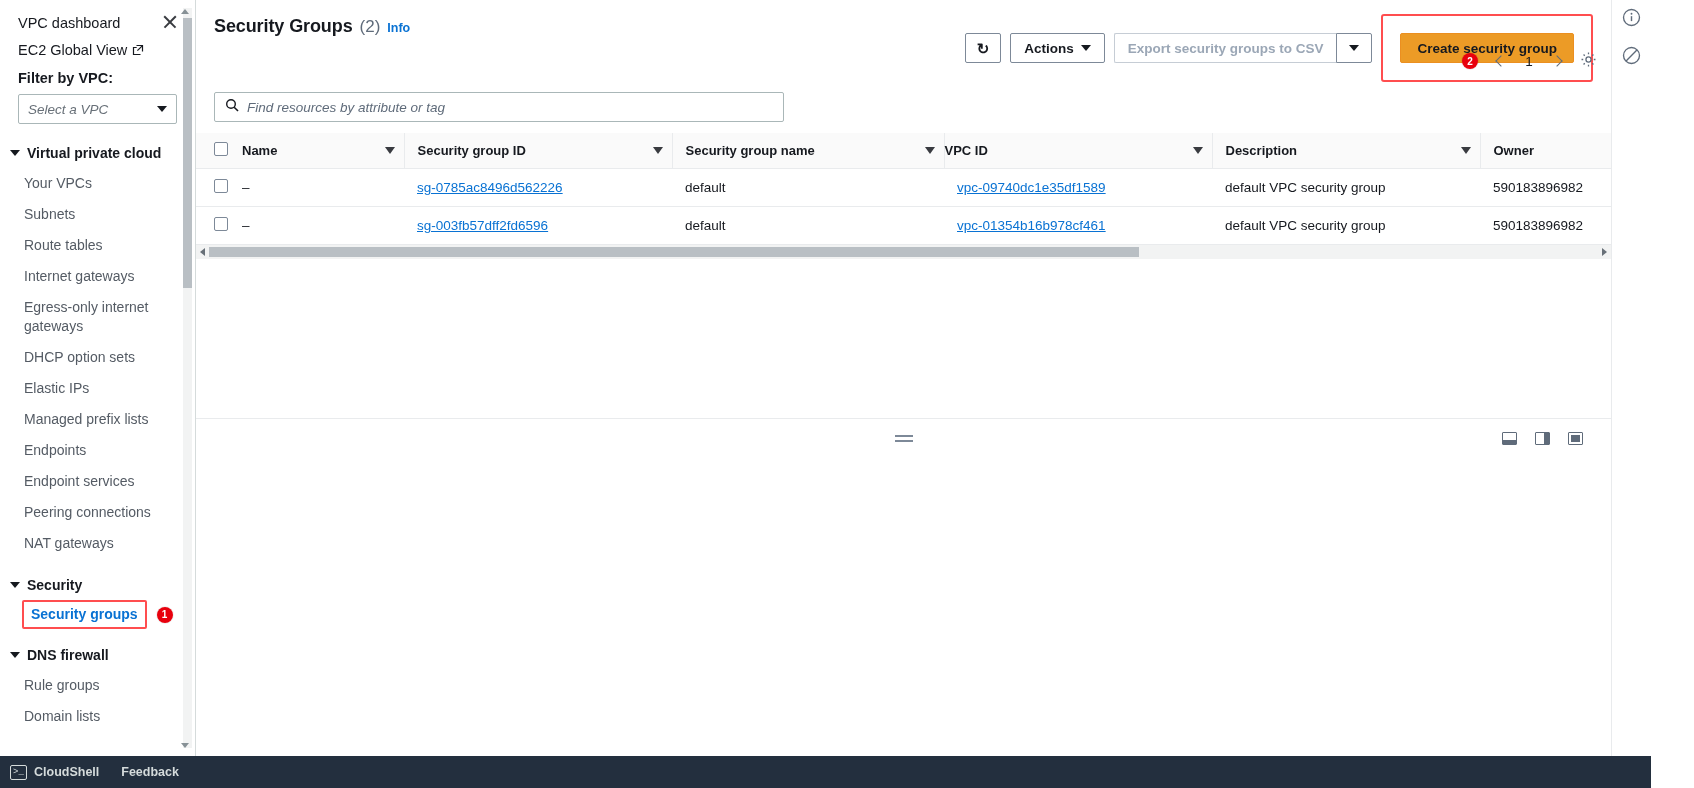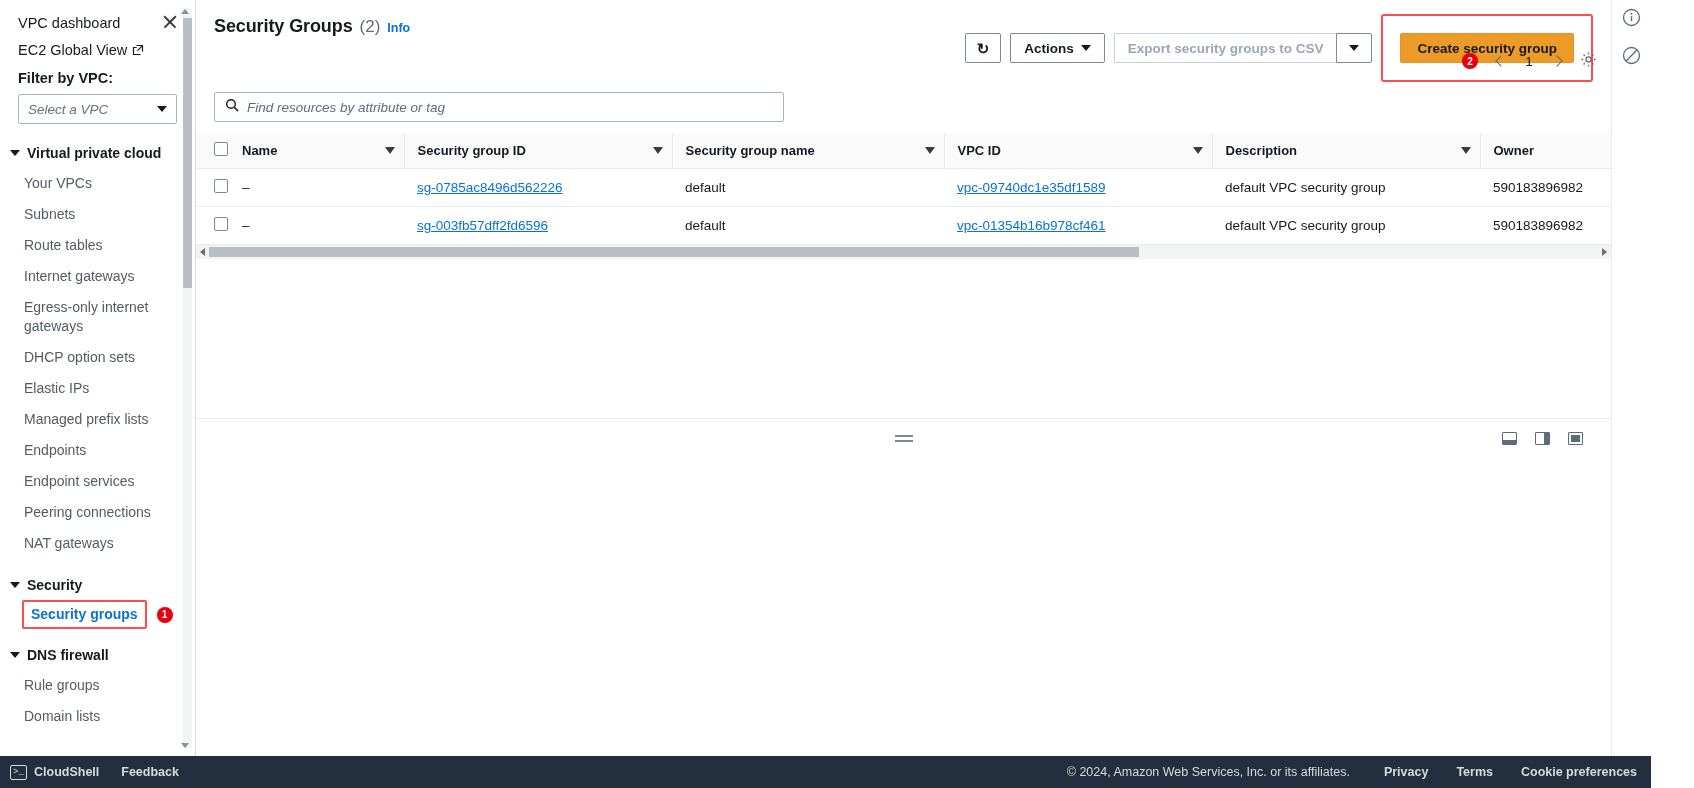--- a/index.html
+++ b/index.html
@@ -403,21 +403,21 @@
                       <span>Security group ID</span>
                       <span class="sort-tri"></span>
                     </div>
                   </th>
                   <th class="col-div" style="padding-left:13px">
                     <div class="th-inner">
                       <span>Security group name</span>
                       <span class="sort-tri"></span>
                     </div>
                   </th>
-                  <th class="col-div" style="padding-left:13px">
+                  <th class="col-div" style="">
                     <div class="th-inner">
                       <span>VPC ID</span>
                       <span class="sort-tri"></span>
                     </div>
                   </th>
                   <th class="col-div" style="padding-left:13px">
                     <div class="th-inner">
                       <span>Description</span>
                       <span class="sort-tri"></span>
                     </div>
@@ -515,20 +515,14 @@
   </div>
 
   <footer class="footer">
     <div class="footer-left">
       <div class="cs">
         <span class="cs-box">&gt;_</span>
         <span class="lbl">CloudShell</span>
       </div>
       <span class="lbl">Feedback</span>
     </div>
-    <div class="footer-right">
-      <span class="copy">© 2024, Amazon Web Services, Inc. or its affiliates.</span>
-      <span class="lnk">Privacy</span>
-      <span class="lnk">Terms</span>
-      <span class="lnk">Cookie preferences</span>
-    </div>
   </footer>
 </div>
 
 </body></html>

